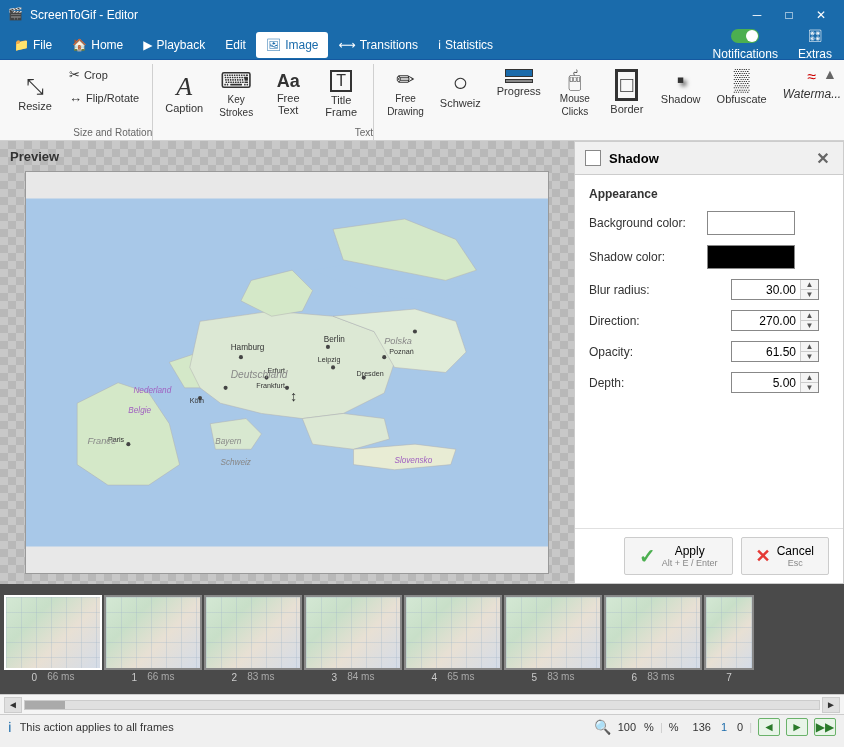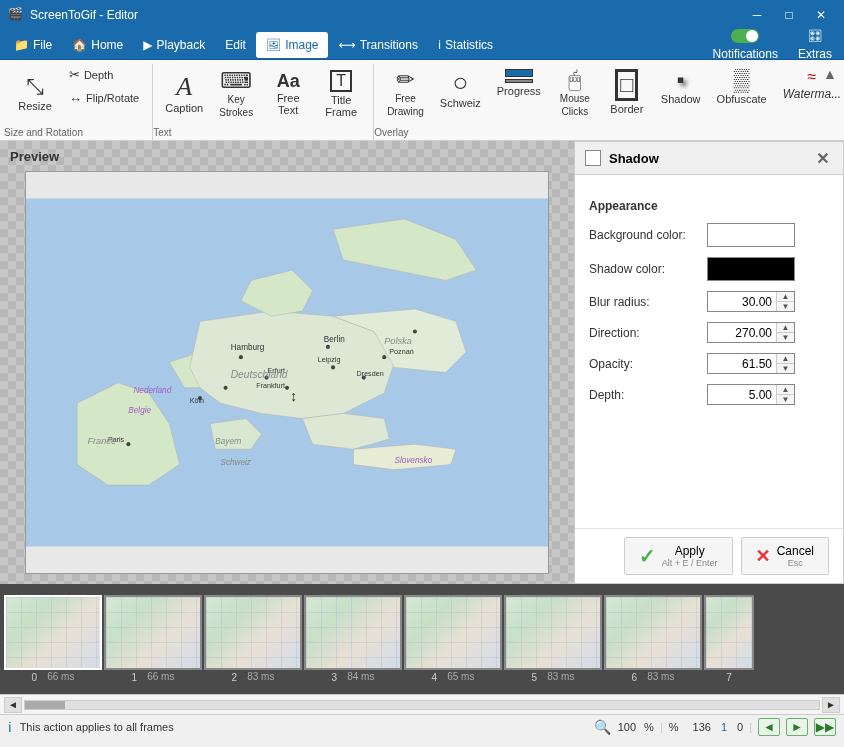--- a/index.html
+++ b/index.html
@@ -97,21 +97,21 @@
       position: relative;
     }
     .ribbon-group:last-child { border-right: none; }
     .ribbon-group-label {
       font-size: 10px;
       color: #666;
       position: absolute;
       bottom: 2px;
       left: 0;
       right: 0;
-      text-align: left;
+      text-align: right;
     }
     .ribbon-items {
       display: flex;
       align-items: center;
       gap: 2px;
       flex: 1;
       padding-bottom: 16px;
     }
     .ribbon-btn {
       display: flex;
@@ -229,21 +229,21 @@
       margin-left: auto;
       width: 20px;
       height: 20px;
       cursor: pointer;
       display: flex;
       align-items: center;
       justify-content: center;
       color: #666;
       font-size: 16px;
     }
-    .dialog-body { padding: 24px 14px; flex: 1; }
+    .dialog-body { padding: 12px 14px; flex: 1; }
     .dialog-section-title {
       font-size: 12px;
       font-weight: 600;
       color: #333;
       margin-bottom: 10px;
     }
     .dialog-row {
       display: flex;
       align-items: center;
       margin-bottom: 10px;
@@ -261,20 +261,21 @@
       border: 1px solid #888;
       cursor: pointer;
     }
     .color-box.black { background: #000; }
     .color-box.white { background: #fff; }
     .spin-input-wrap {
       display: flex;
       border: 1px solid #888;
       overflow: hidden;
       width: 88px;
+      margin-left: 24px;
     }
     .spin-input {
       flex: 1;
       border: none;
       outline: none;
       padding: 2px 4px;
       font-size: 12px;
       text-align: right;
       width: 60px;
     }
@@ -526,21 +527,21 @@
 
   <div class="ribbon-group">
     <div class="ribbon-items">
       <div class="ribbon-btn large">
         <span class="icon">⤡</span>
         <span>Resize</span>
       </div>
       <div class="ribbon-col">
         <div class="ribbon-btn-small">
           <span style="font-size:13px;">✂</span>
-          <span>Depth</span>
+          <span>Crop</span>
         </div>
         <div class="ribbon-btn-small">
           <span style="font-size:13px;">↔</span>
           <span>Flip/Rotate</span>
         </div>
       </div>
     </div>
     <div class="ribbon-group-label">Size and Rotation</div>
   </div>
 

